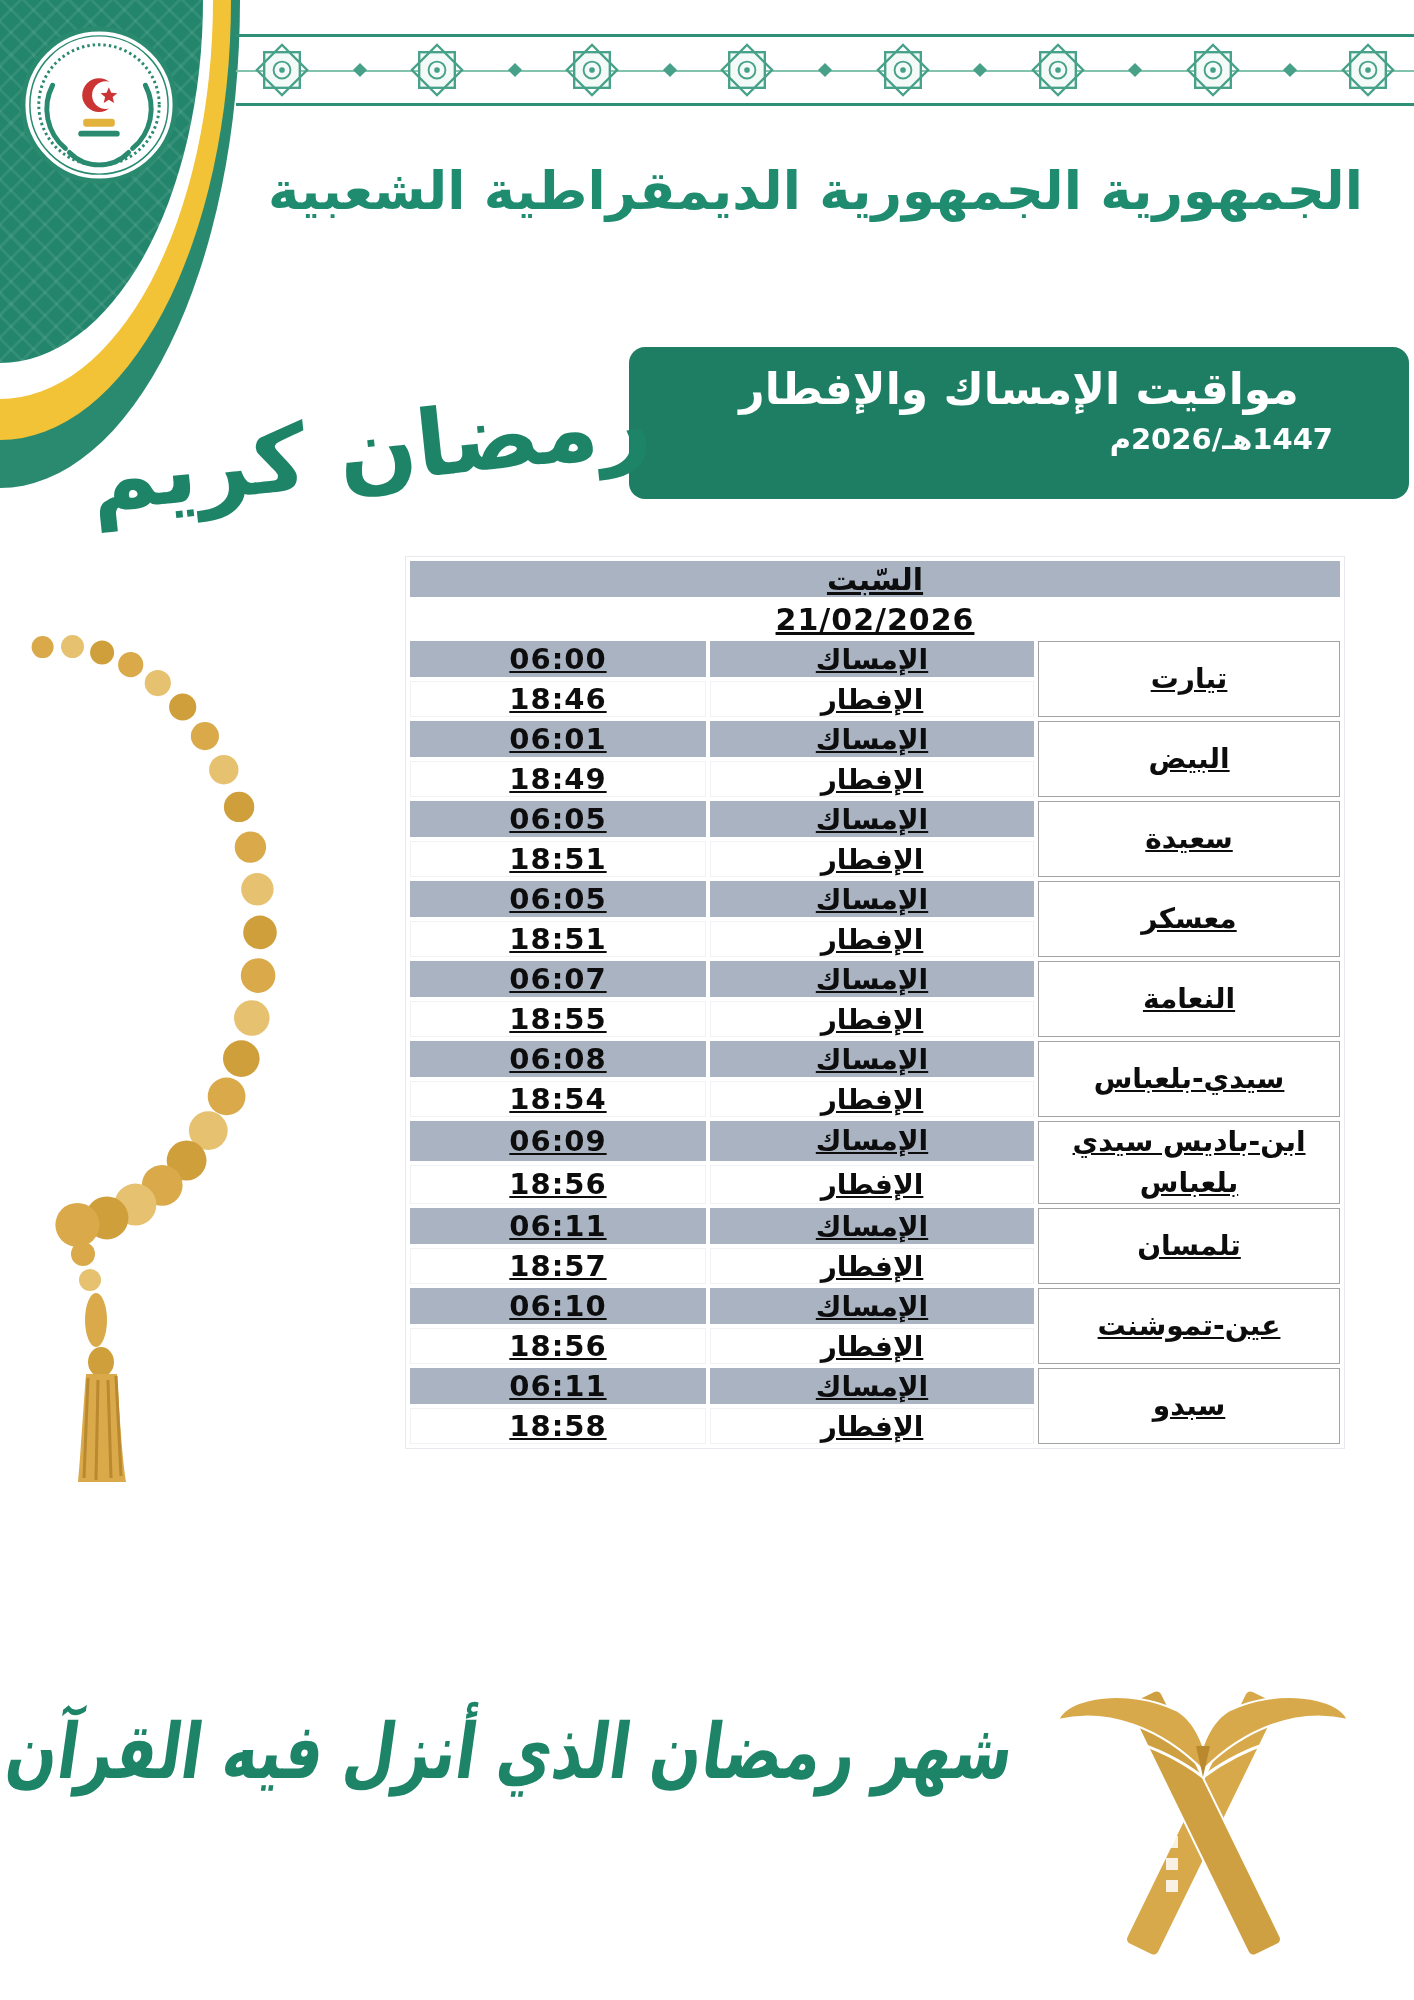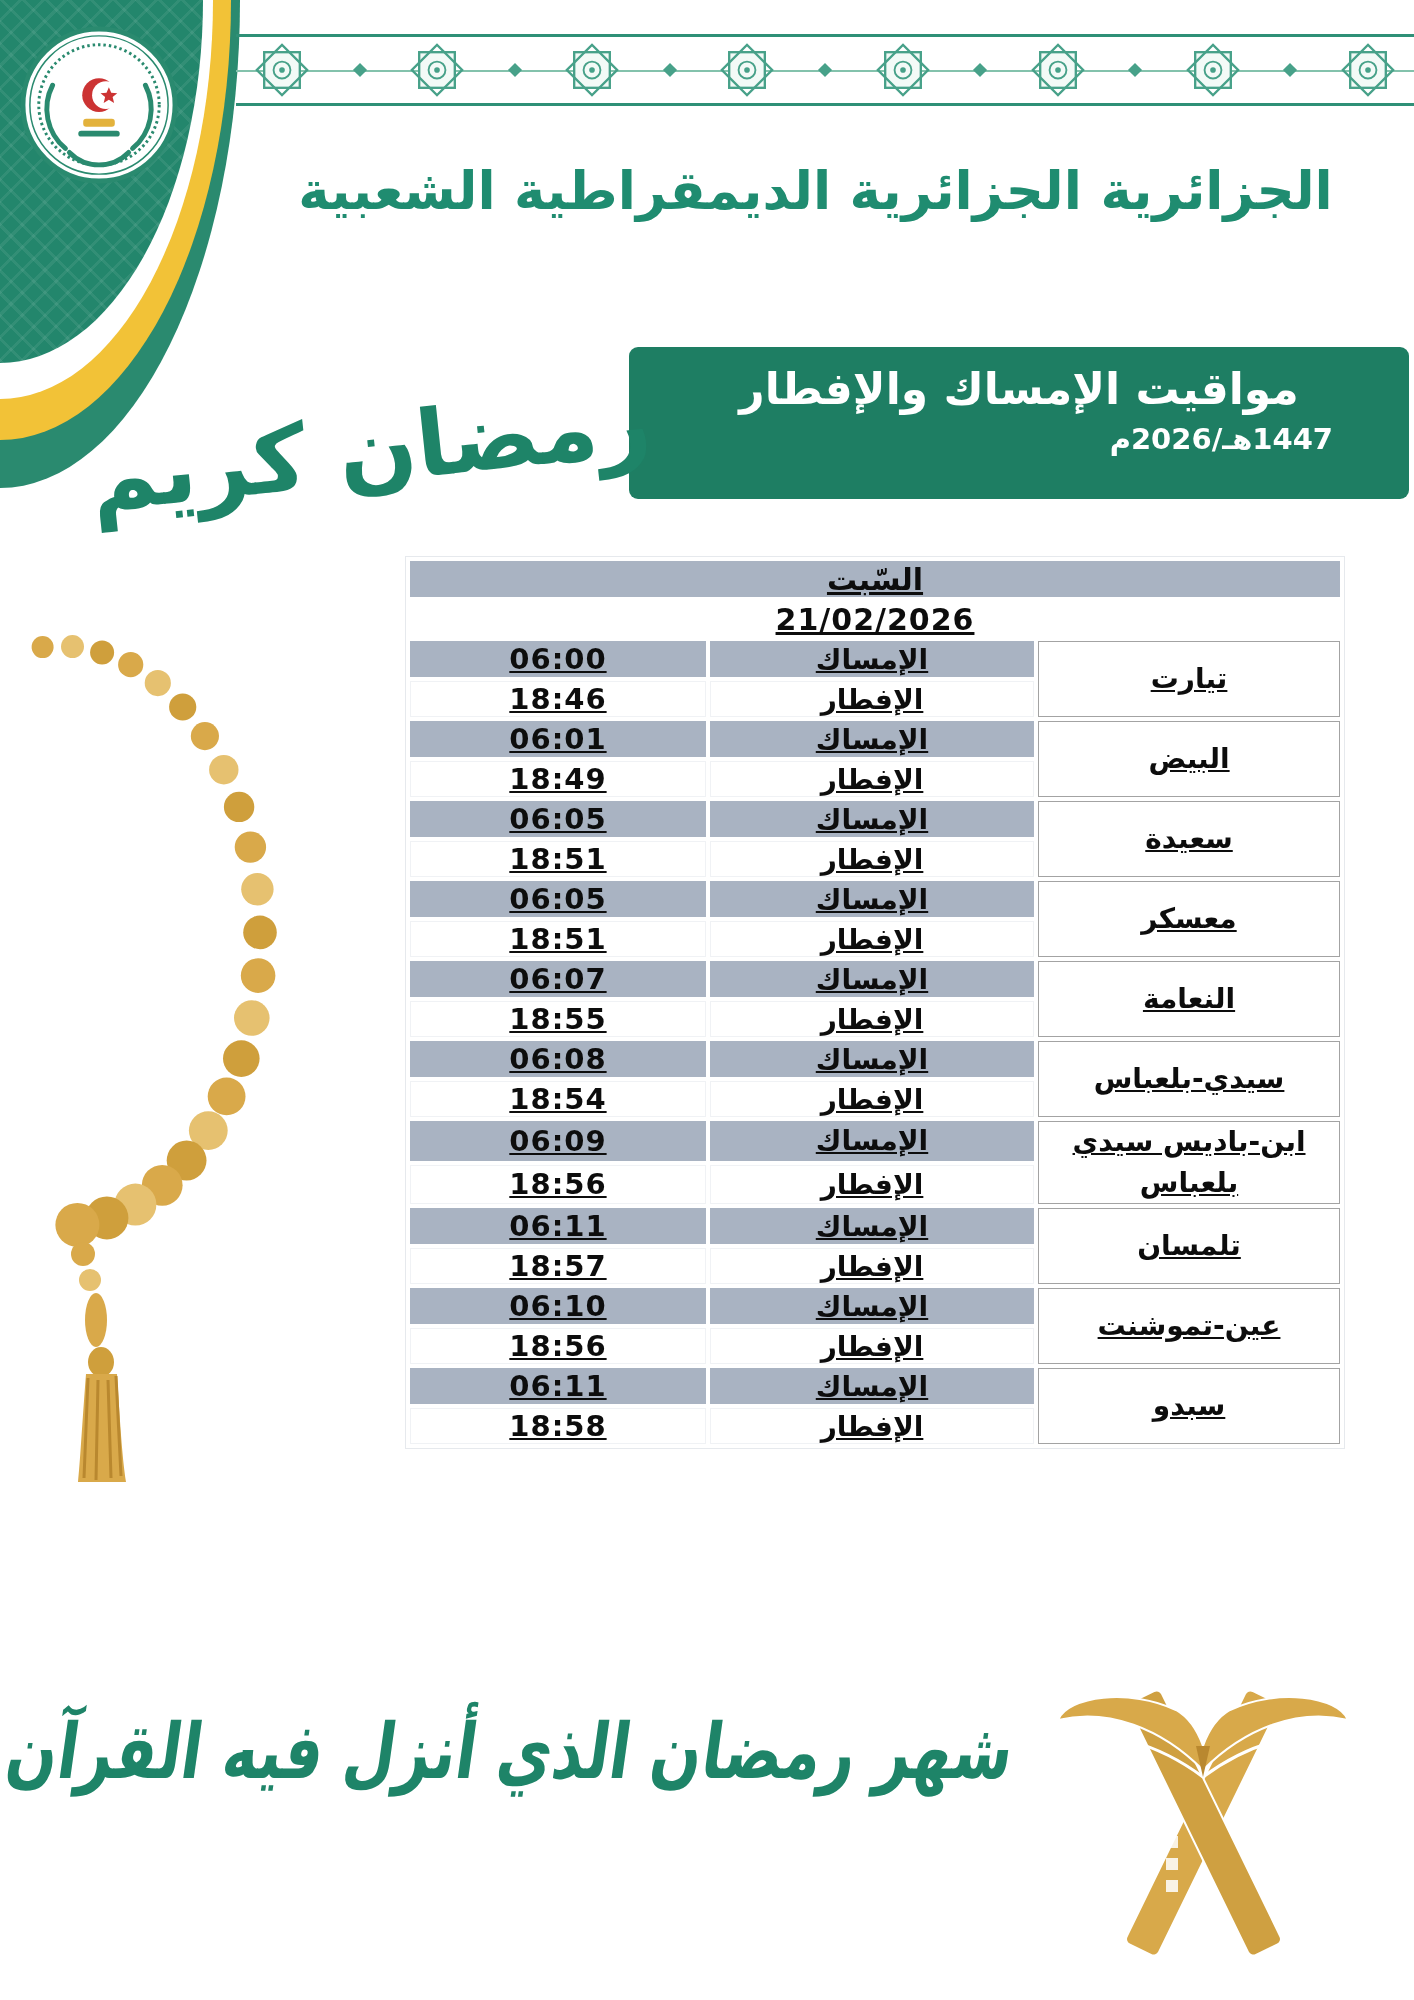--- a/index.html
+++ b/index.html
@@ -26,21 +26,21 @@
   .ornament svg{position:relative;flex:0 0 auto}
 
   
   .hline{position:absolute;left:225px;right:8px;text-align:center;color:#1f8c70;
          font-weight:bold;direction:rtl;white-space:nowrap;}
   .h1{top:160px;font-size:53px;}
   .h2{top:250px;font-size:50px;}
 
   
   .banner{position:absolute;top:347px;left:629px;right:5px;height:152px;background:#1e7e63;
-      border-radius:9px;color:#fff;direction:rtl;display:flex;flex-direction:column;align-items:center;}
+      border-radius:16px;color:#fff;direction:rtl;display:flex;flex-direction:column;align-items:center;}
   .banner-title{font-size:44px;font-weight:bold;margin-top:16px;white-space:nowrap;}
   .banner-year{font-size:29px;font-weight:bold;align-self:flex-start;margin-right:76px;margin-top:8px;}
 
   .ramadan{position:absolute;top:336px;left:116px;width:508px;height:228px;
       display:flex;align-items:center;justify-content:center;color:#1e8468;
       font-size:92px;font-weight:bold;white-space:nowrap;direction:rtl;transform:rotate(-6deg);}
 
   
   .beads{position:absolute;top:626px;left:0;}
 
@@ -151,21 +151,21 @@
   <rect x="-5" y="-5" width="10" height="10" transform="rotate(45)" fill="#47a189"></rect>
       </svg>
       <svg width="60" height="60" viewBox="-32 -32 64 64">
   <rect x="-19" y="-19" width="38" height="38" fill="#f3faf7" stroke="#47a189" stroke-width="2.5"></rect>
   <rect x="-19" y="-19" width="38" height="38" fill="none" stroke="#47a189" stroke-width="2.5" transform="rotate(45)"></rect>
   <circle r="9" fill="none" stroke="#47a189" stroke-width="2"></circle>
   <circle r="3" fill="#47a189"></circle>
       </svg>
     </div>
 
-  <div class="hline h1">الجزائرية الجزائرية الديمقراطية الشعبية</div>
+  <div class="hline h1">الجمهورية الجمهورية الديمقراطية الشعبية</div>
 
   <div class="banner">
     <div class="banner-title">مواقيت الإمساك والإفطار</div>
     <div class="banner-year" dir="rtl">1447هـ/2026م</div>
   </div>
 
   <div class="ramadan">رمضان كريم</div>
 
   <svg class="beads" width="320" height="880" viewBox="0 0 320 880">
     <g id="beadline">

